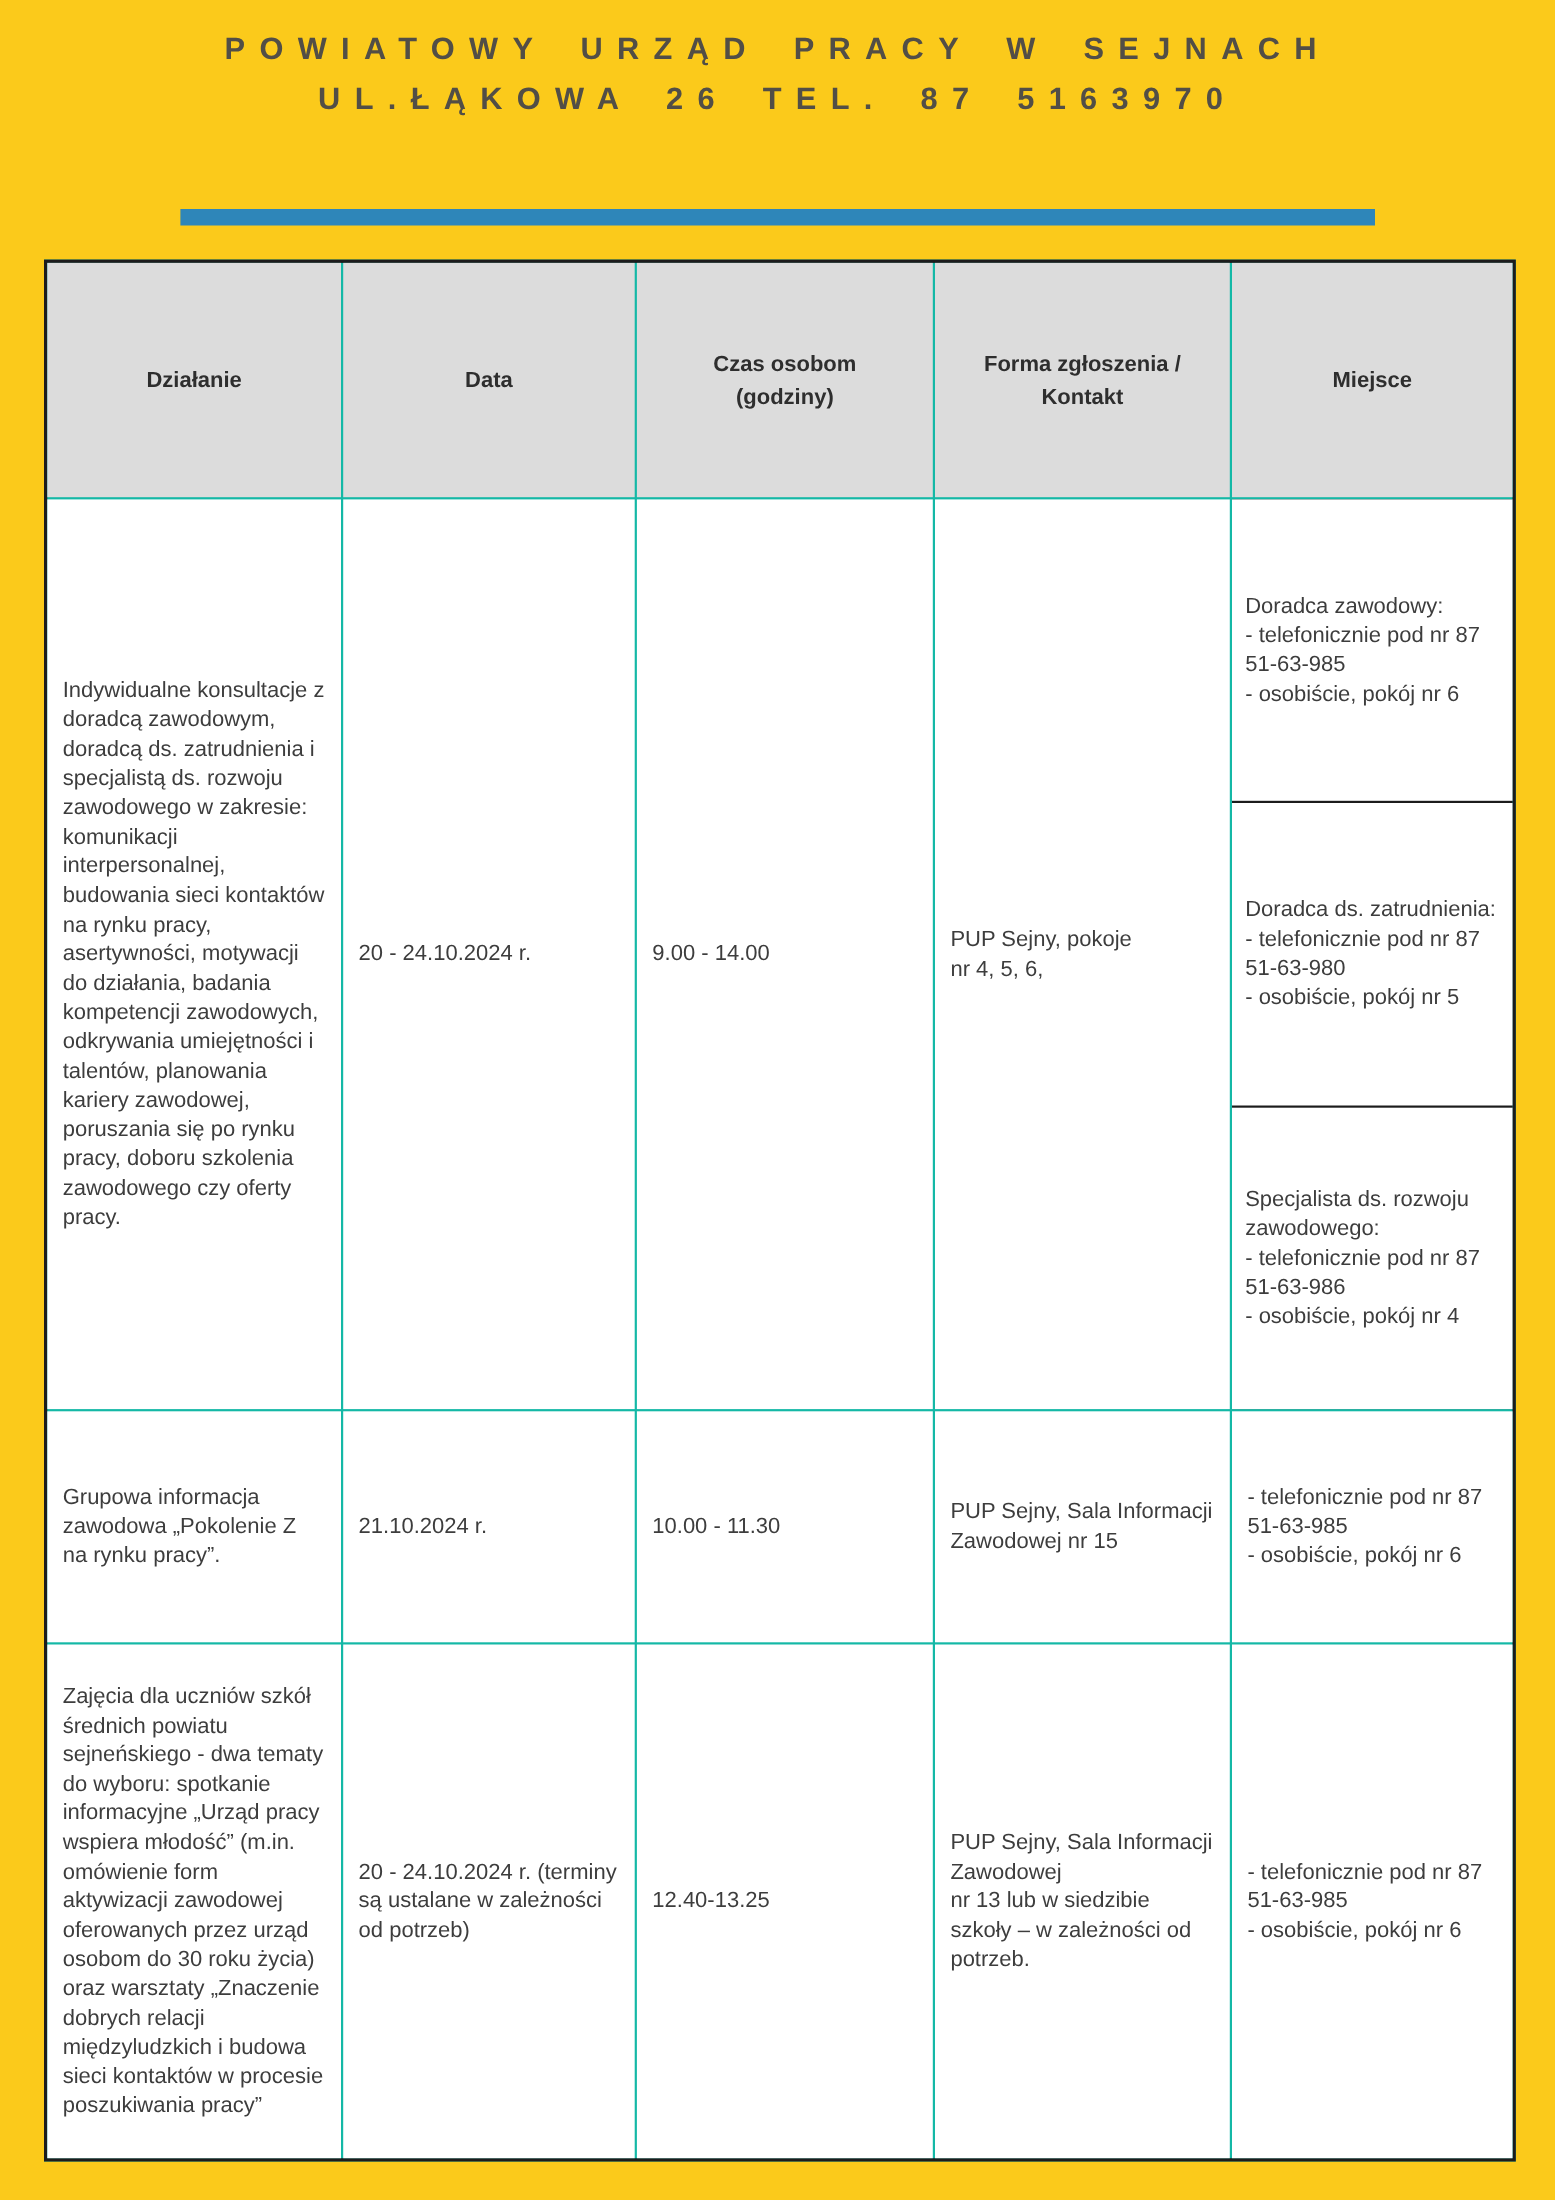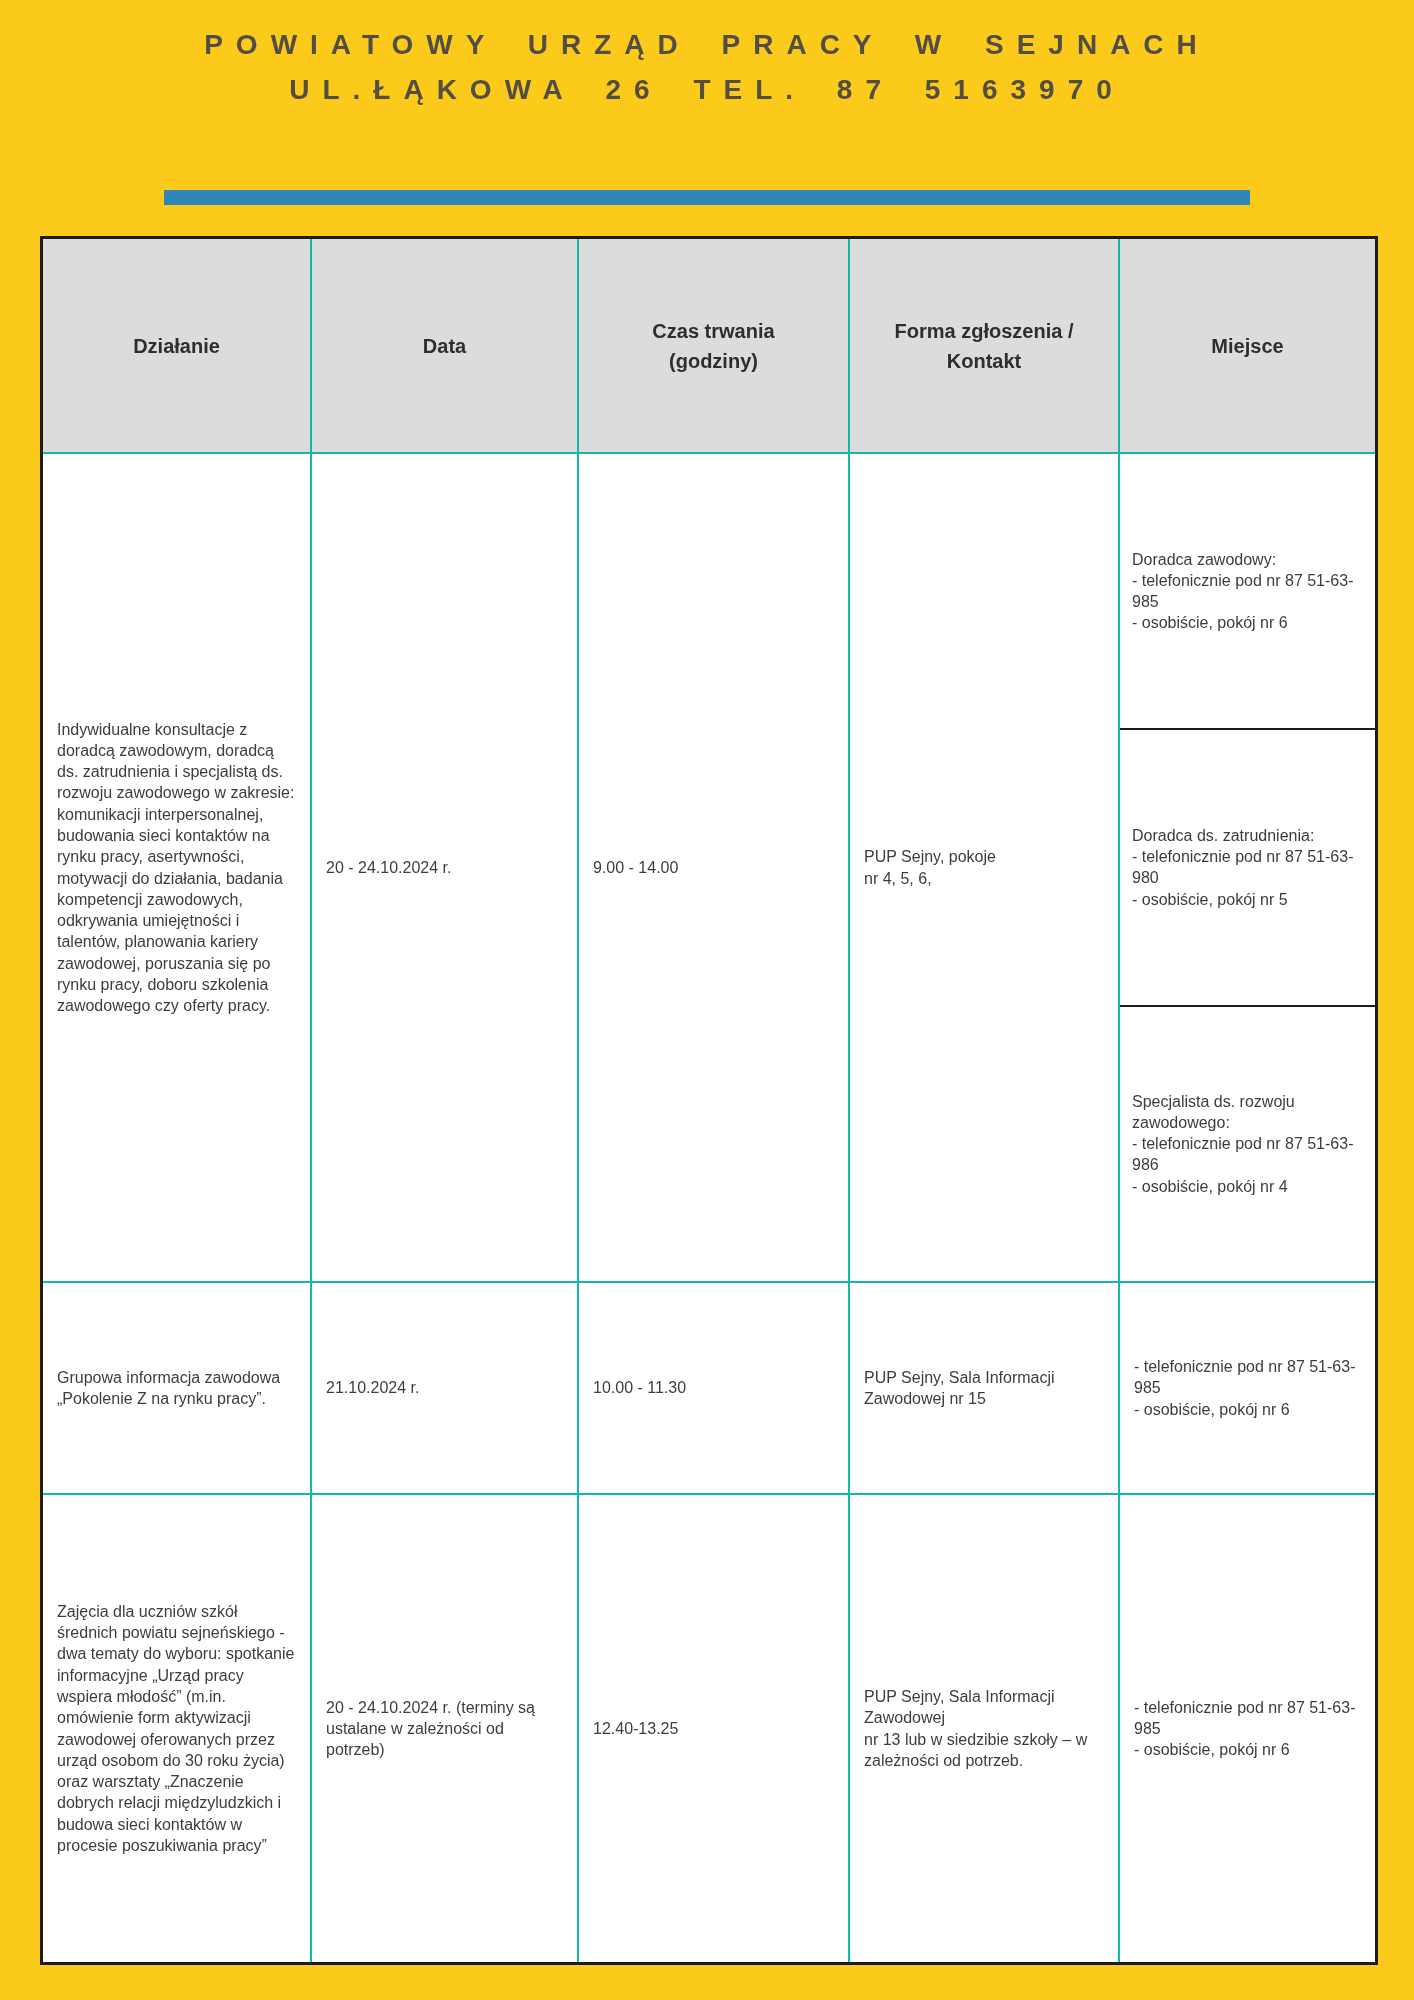--- a/index.html
+++ b/index.html
@@ -43,21 +43,21 @@
     display:flex;align-items:center;justify-content:center;
     text-align:center;
     font-weight:bold;font-size:20px;line-height:1.5;
     color:#2E2E2E;
     white-space:pre-line;
     padding:8px 12px;
   }
   .cell{
     background:#FFFFFF;
     display:flex;align-items:center;
-    font-size:16px;line-height:1.33;
+    font-size:20px;line-height:1.33;
     color:#3D3D3D;
     padding:10px 14px;
     white-space:pre-line;
     text-align:left;
   }
   .contact-stack{
     background:#1C1C1C;
     display:grid;
     grid-template-rows:1fr 1fr 1fr;
     gap:2px;
@@ -71,21 +71,21 @@
   <div>POWIATOWY URZĄD PRACY W SEJNACH</div>
   <div>UL.ŁĄKOWA 26 TEL. 87 5163970</div>
 </header>
 
 <div class="divider"></div>
 
 <div class="schedule">
 
   <div class="hcell">Działanie</div>
   <div class="hcell">Data</div>
-  <div class="hcell">Czas trwania
+  <div class="hcell">Czas osobom
 (godziny)</div>
   <div class="hcell">Forma zgłoszenia /
 Kontakt</div>
   <div class="hcell">Miejsce</div>
 
   <div class="cell">Indywidualne konsultacje z doradcą zawodowym, doradcą ds. zatrudnienia i specjalistą ds. rozwoju zawodowego w zakresie: komunikacji interpersonalnej, budowania sieci kontaktów na rynku pracy, asertywności, motywacji do działania, badania kompetencji zawodowych, odkrywania umiejętności i talentów, planowania kariery zawodowej, poruszania się po rynku pracy, doboru szkolenia zawodowego czy oferty pracy.</div>
   <div class="cell">20 - 24.10.2024 r.</div>
   <div class="cell">9.00 - 14.00</div>
   <div class="cell">PUP Sejny, pokoje
 nr 4, 5, 6,</div>

